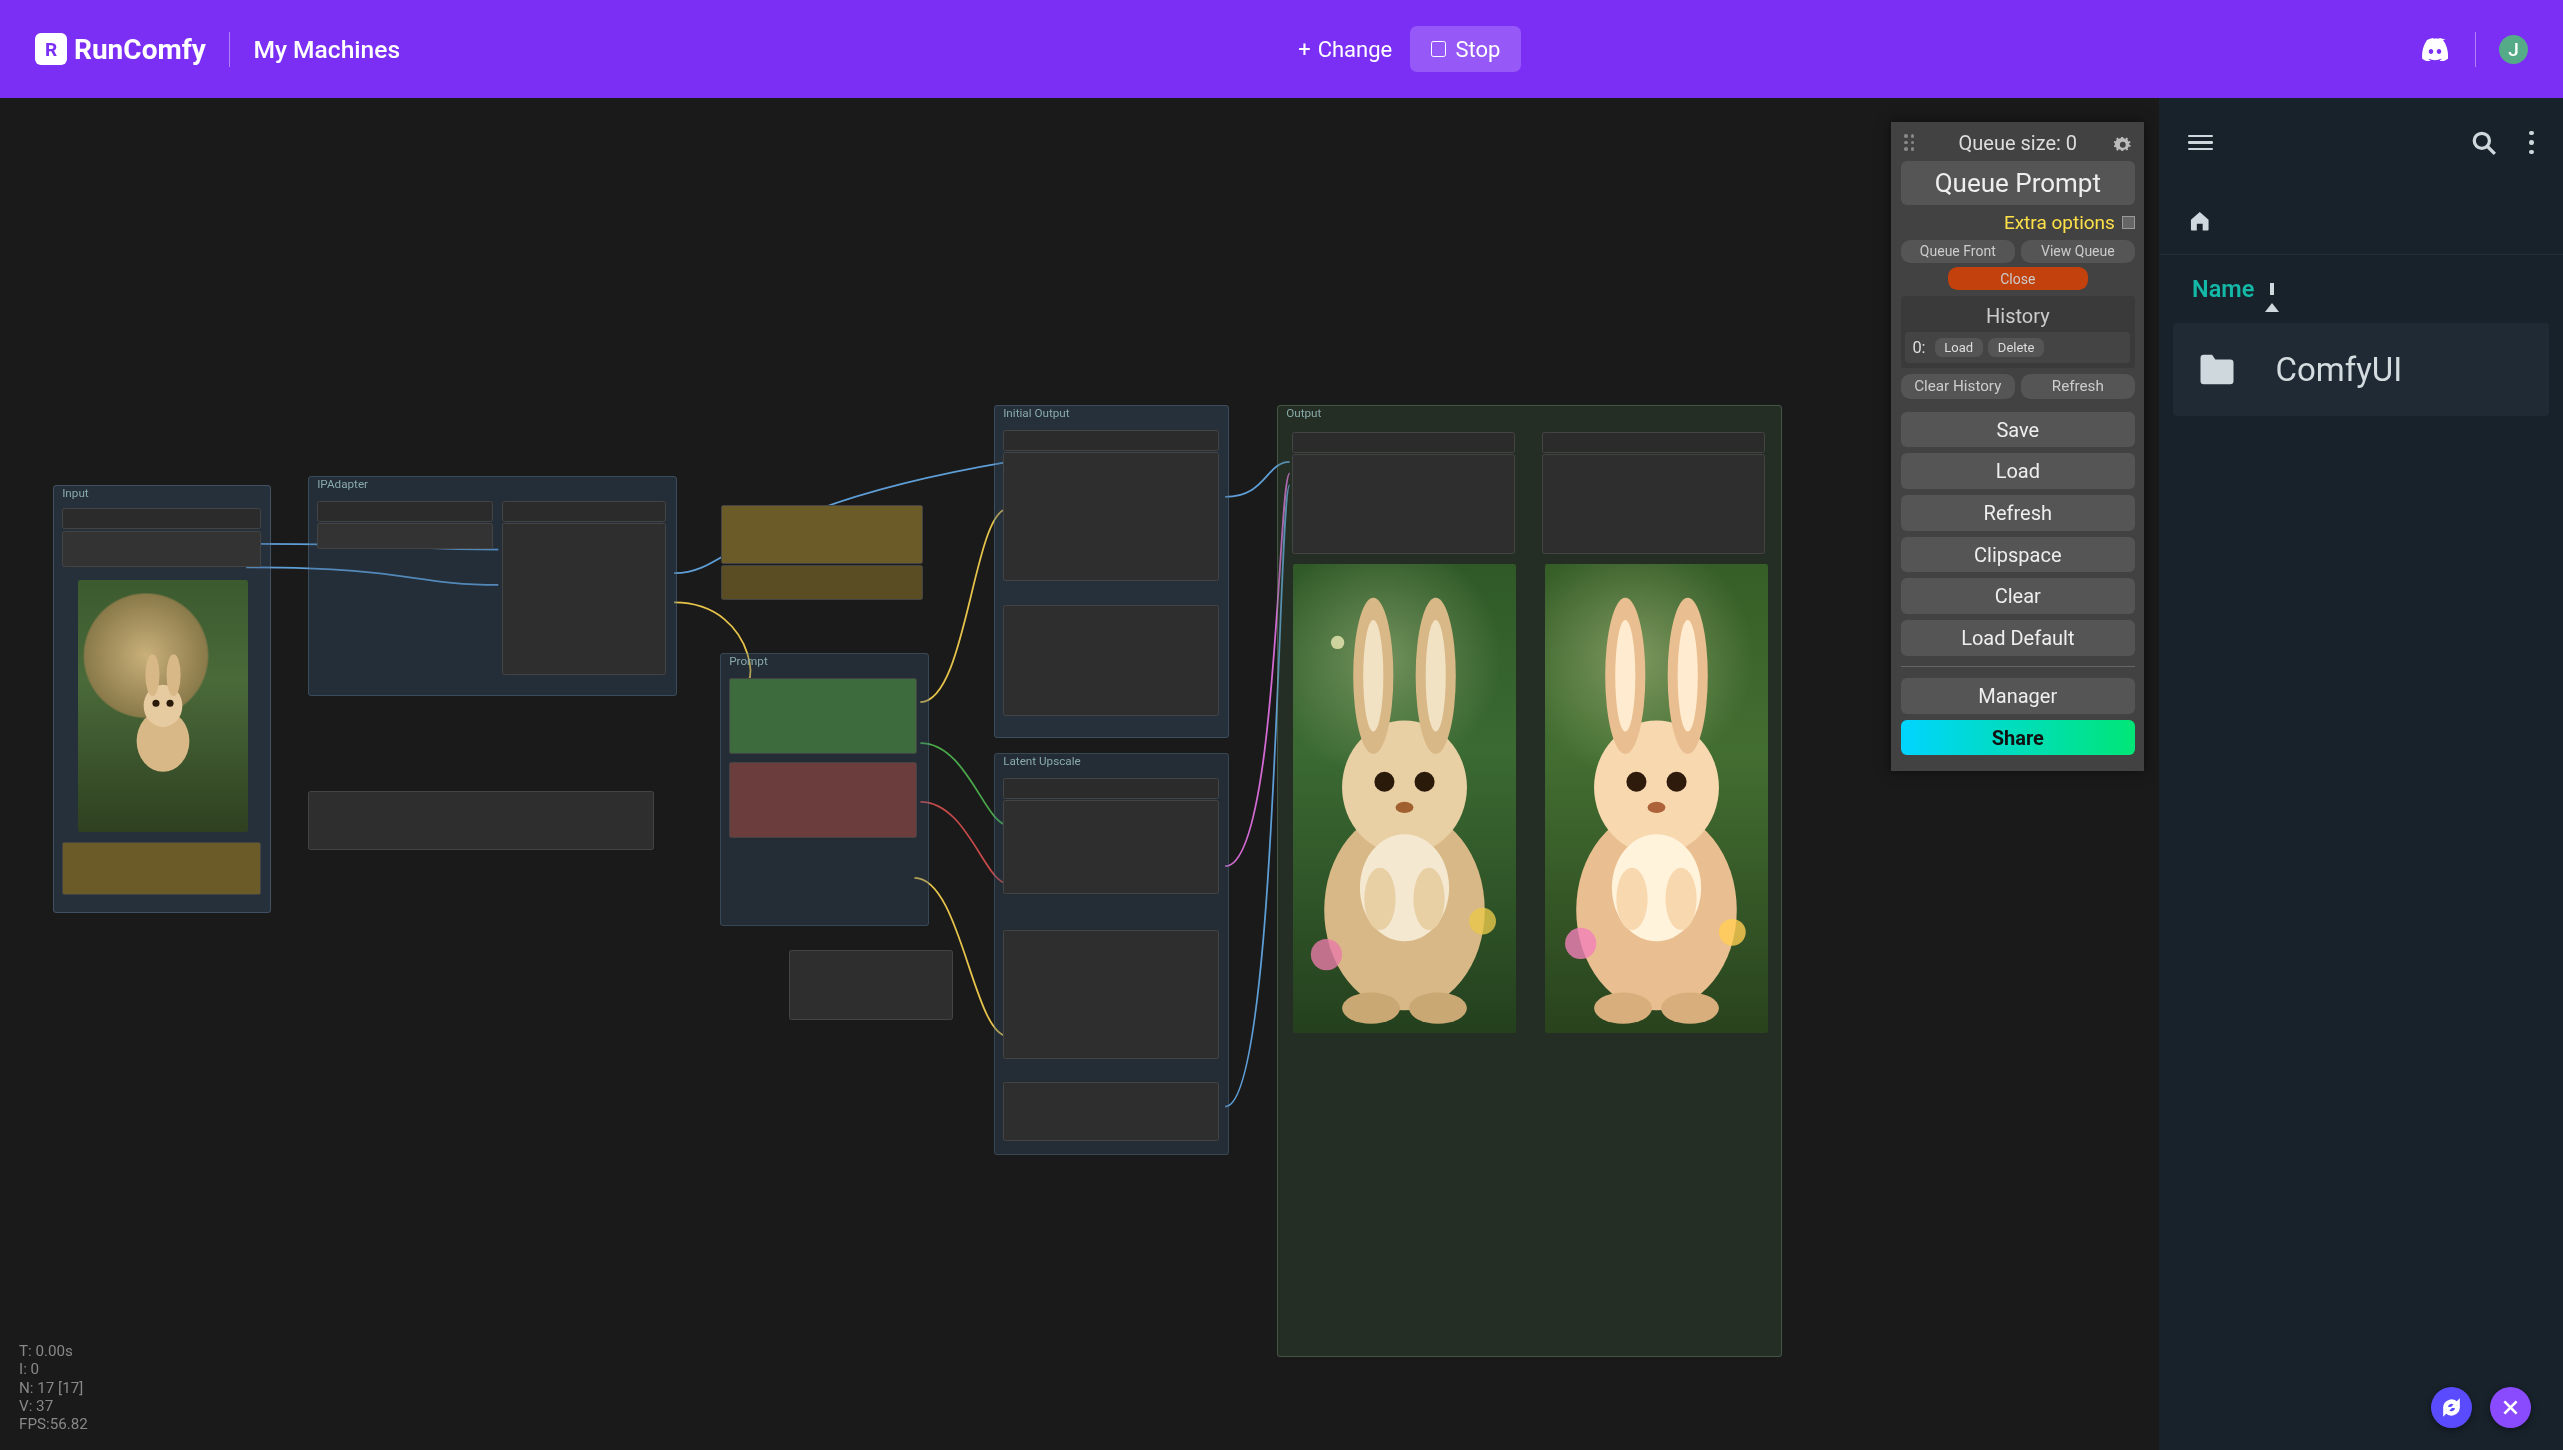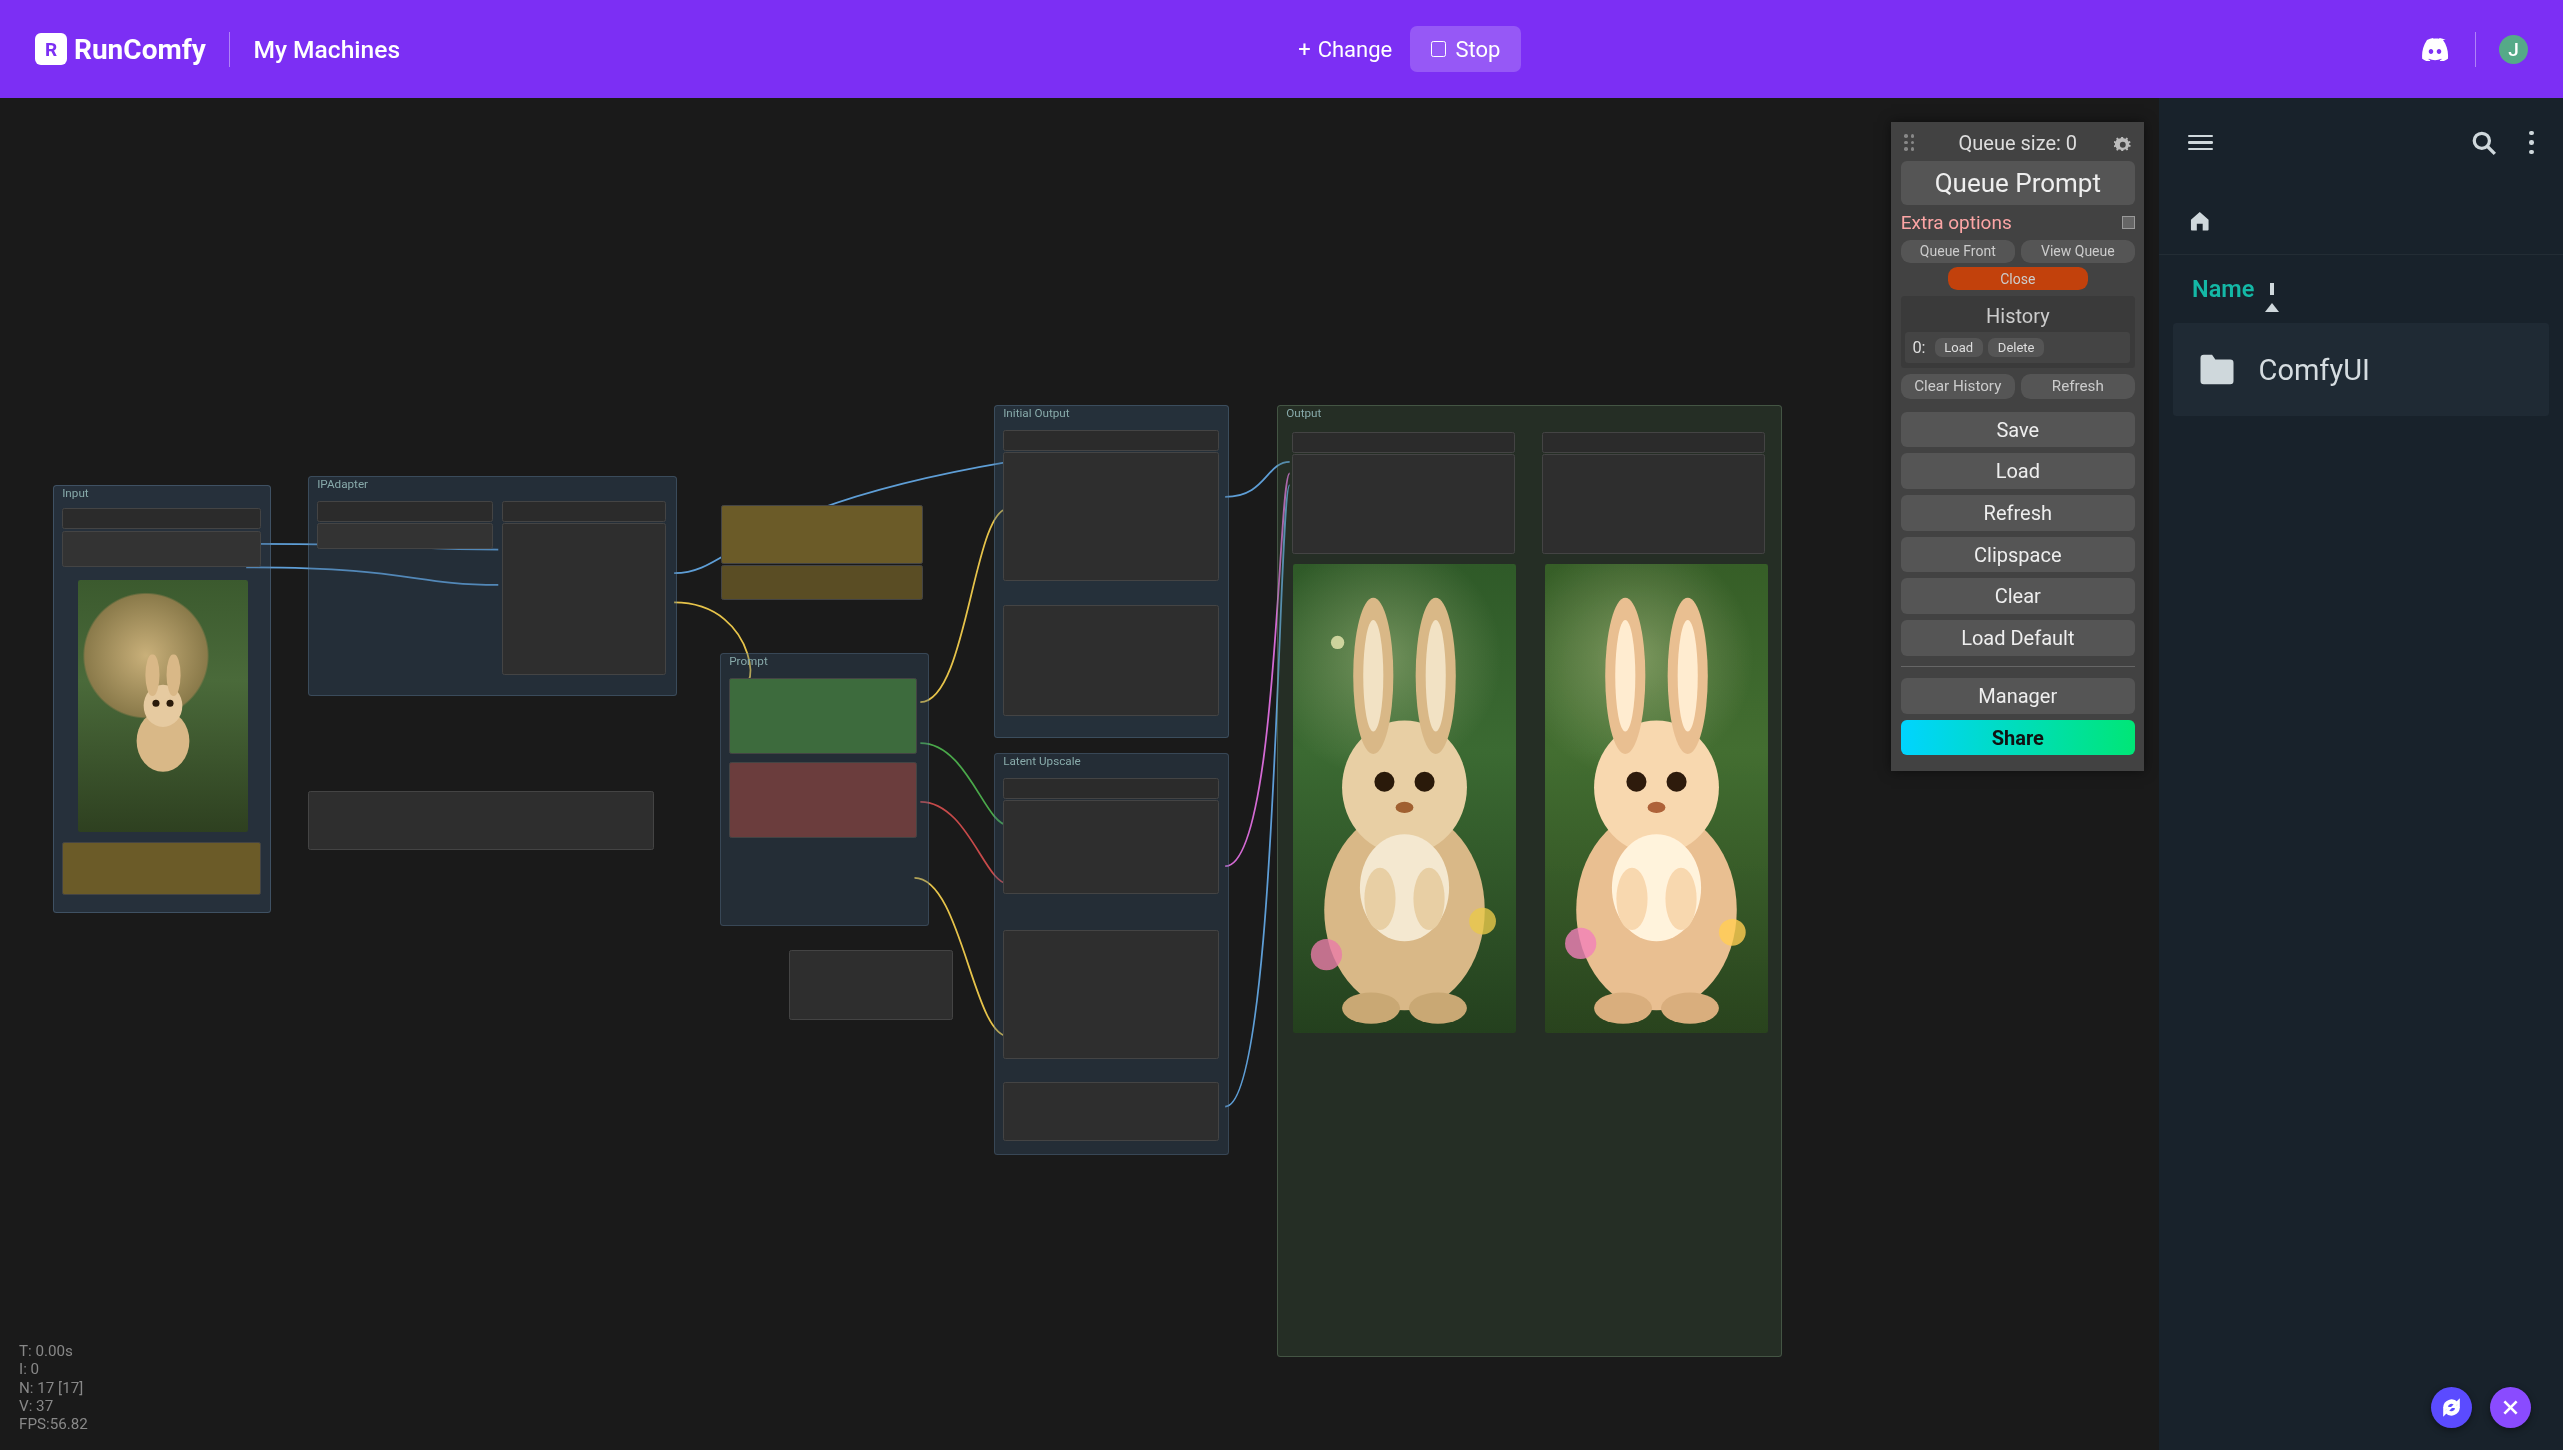--- a/index.html
+++ b/index.html
@@ -40,21 +40,21 @@
 .home-row { height:68px; display:flex; align-items:center; padding:0 29px; border-bottom:0.6px solid rgba(255,255,255,.05); }
 .home-icon-svg { width:23.5px; height:23.5px; fill:#cfd8dc; }
 
 
 .name-row { height:68px; display:flex; align-items:center; gap:10.6px; padding:0 33px; color:#14b8a6; font-size:23.5px; font-weight:600; }
 .arrow-up { width:0; height:0; border-left:7px solid transparent; border-right:7px solid transparent; border-bottom:9.4px solid #cfd8dc; position:relative; }
 .arrow-stem { position:absolute; left:-1.8px; top:8.2px; width:3.5px; height:11.7px; background:#cfd8dc; }
 
 
 .file-list { padding:0 14px; }
-.file-item { background:#1f2a34; height:93px; border-radius:3.5px; display:flex; align-items:center; gap:22px; padding:0 23.5px; color:#d5dce0; font-size:29px; }
+.file-item { background:#1f2a34; height:93px; border-radius:3.5px; display:flex; align-items:center; gap:39px; padding:0 23.5px; color:#d5dce0; font-size:33px; }
 .folder-icon-svg { width:40px; height:33px; fill:#cfd8dc; }
 
 
 .canvas-stats { position:absolute; left:19px; bottom:17.6px; font-size:15.2px; color:#888; line-height:1.2; font-family:monospace; }
 
 
 .node-group { position:absolute; border-radius:3.5px; }
 .group-input   { left:53px;  top:387px; width:218px; height:428px; background:rgba(60,90,120,.36); border:0.6px solid rgba(140,180,220,.25); }
 .group-ipadapter{ left:308px; top:378px; width:369px; height:220px; background:rgba(60,90,120,.32); border:0.6px solid rgba(140,180,220,.22); }
 .group-initial { left:994px; top:307px; width:235px; height:333px; background:rgba(60,90,120,.34); border:0.6px solid rgba(140,180,220,.22); }
@@ -88,21 +88,21 @@
 
 
 .comfy-panel { position:absolute; right:14.7px; top:23.5px; width:253px; background:#424242; border-radius:0; padding:9.4px; box-shadow:0 0 11.7px rgba(0,0,0,.5); font-family:Arial,sans-serif; }
 .cp-row { display:flex; align-items:center; justify-content:center; gap:5.9px; position:relative; margin-bottom:5.9px; }
 .drag-dots { position:absolute; left:3.5px; top:3.5px; display:grid; grid-template-columns:repeat(2,3.5px); gap:2.9px; }
 .drag-dots span { width:3.5px; height:3.5px; background:#888; border-radius:50%; }
 .queue-size { color:#ddd; font-size:20px; }
 .gear-icon-svg { position:absolute; right:3.5px; top:4.7px; width:17.6px; height:17.6px; fill:#bbb; }
 .cp-btn { width:100%; background:#555; color:#eee; border-radius:5.9px; padding:7px 0; text-align:center; font-size:26px; margin-bottom:5.9px; cursor:pointer; }
 .cp-btn.sm { font-size:20px; padding:5.9px 0; }
-.cp-extra { text-align:center; color:#fca5a5; font-size:19px; margin-bottom:5.9px; display:flex; align-items:center; justify-content:space-between; gap:7px; }
+.cp-extra { text-align:center; color:#fde047; font-size:19px; margin-bottom:5.9px; display:flex; align-items:center; justify-content:flex-end; gap:7px; }
 .cp-checkbox { width:13px; height:13px; background:#666; border:0.6px solid #999; }
 .cp-dual { display:flex; gap:5.9px; margin-bottom:4.7px; }
 .cp-pill { flex:1; background:#555; color:#ccc; border-radius:9.4px; padding:3.5px 0; text-align:center; font-size:14px; }
 .cp-close-pill { width:60%; margin:0 auto 5.9px; background:#c2410c; color:#ccc; border-radius:9.4px; padding:3.5px 0; text-align:center; font-size:14px; }
 .cp-sep { border:none; border-top:0.6px solid #666; margin:10.6px 0; }
 .history-box { background:#3a3a3a; border-radius:3.5px; padding:4.7px; margin-bottom:5.9px; }
 .history-title { text-align:center; color:#ccc; font-size:20px; padding:3.5px 0; }
 .history-row { background:#444; border-radius:3.5px; padding:5.9px 7px; display:flex; align-items:center; gap:5.9px; }
 .history-idx { color:#ddd; font-size:16.4px; margin-right:3.5px; }
 .mini-pill { background:#555; color:#ddd; border-radius:7px; padding:2.3px 9.4px; font-size:13px; }

